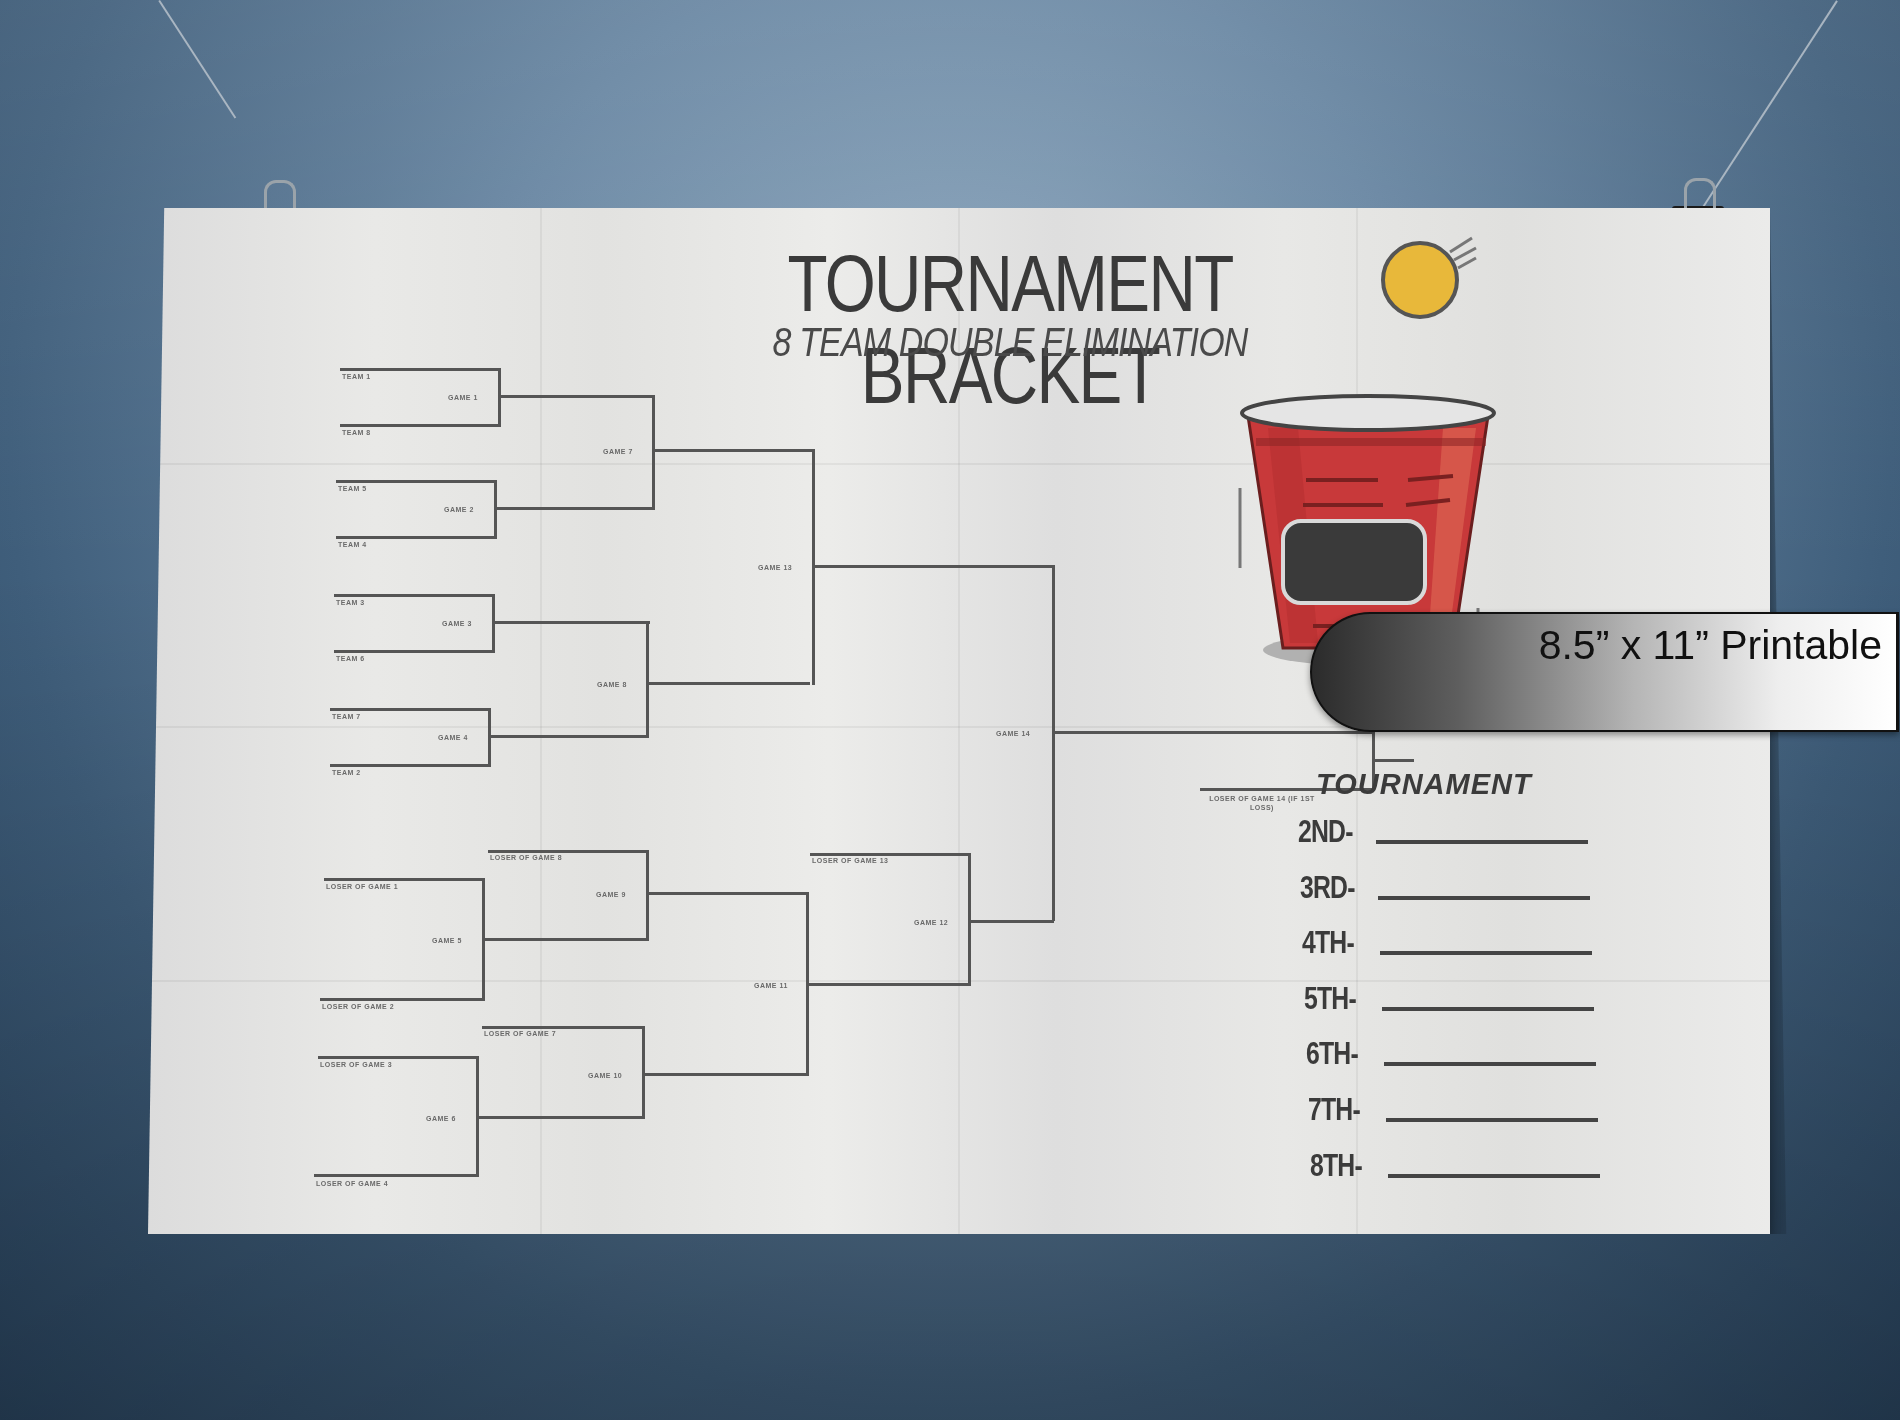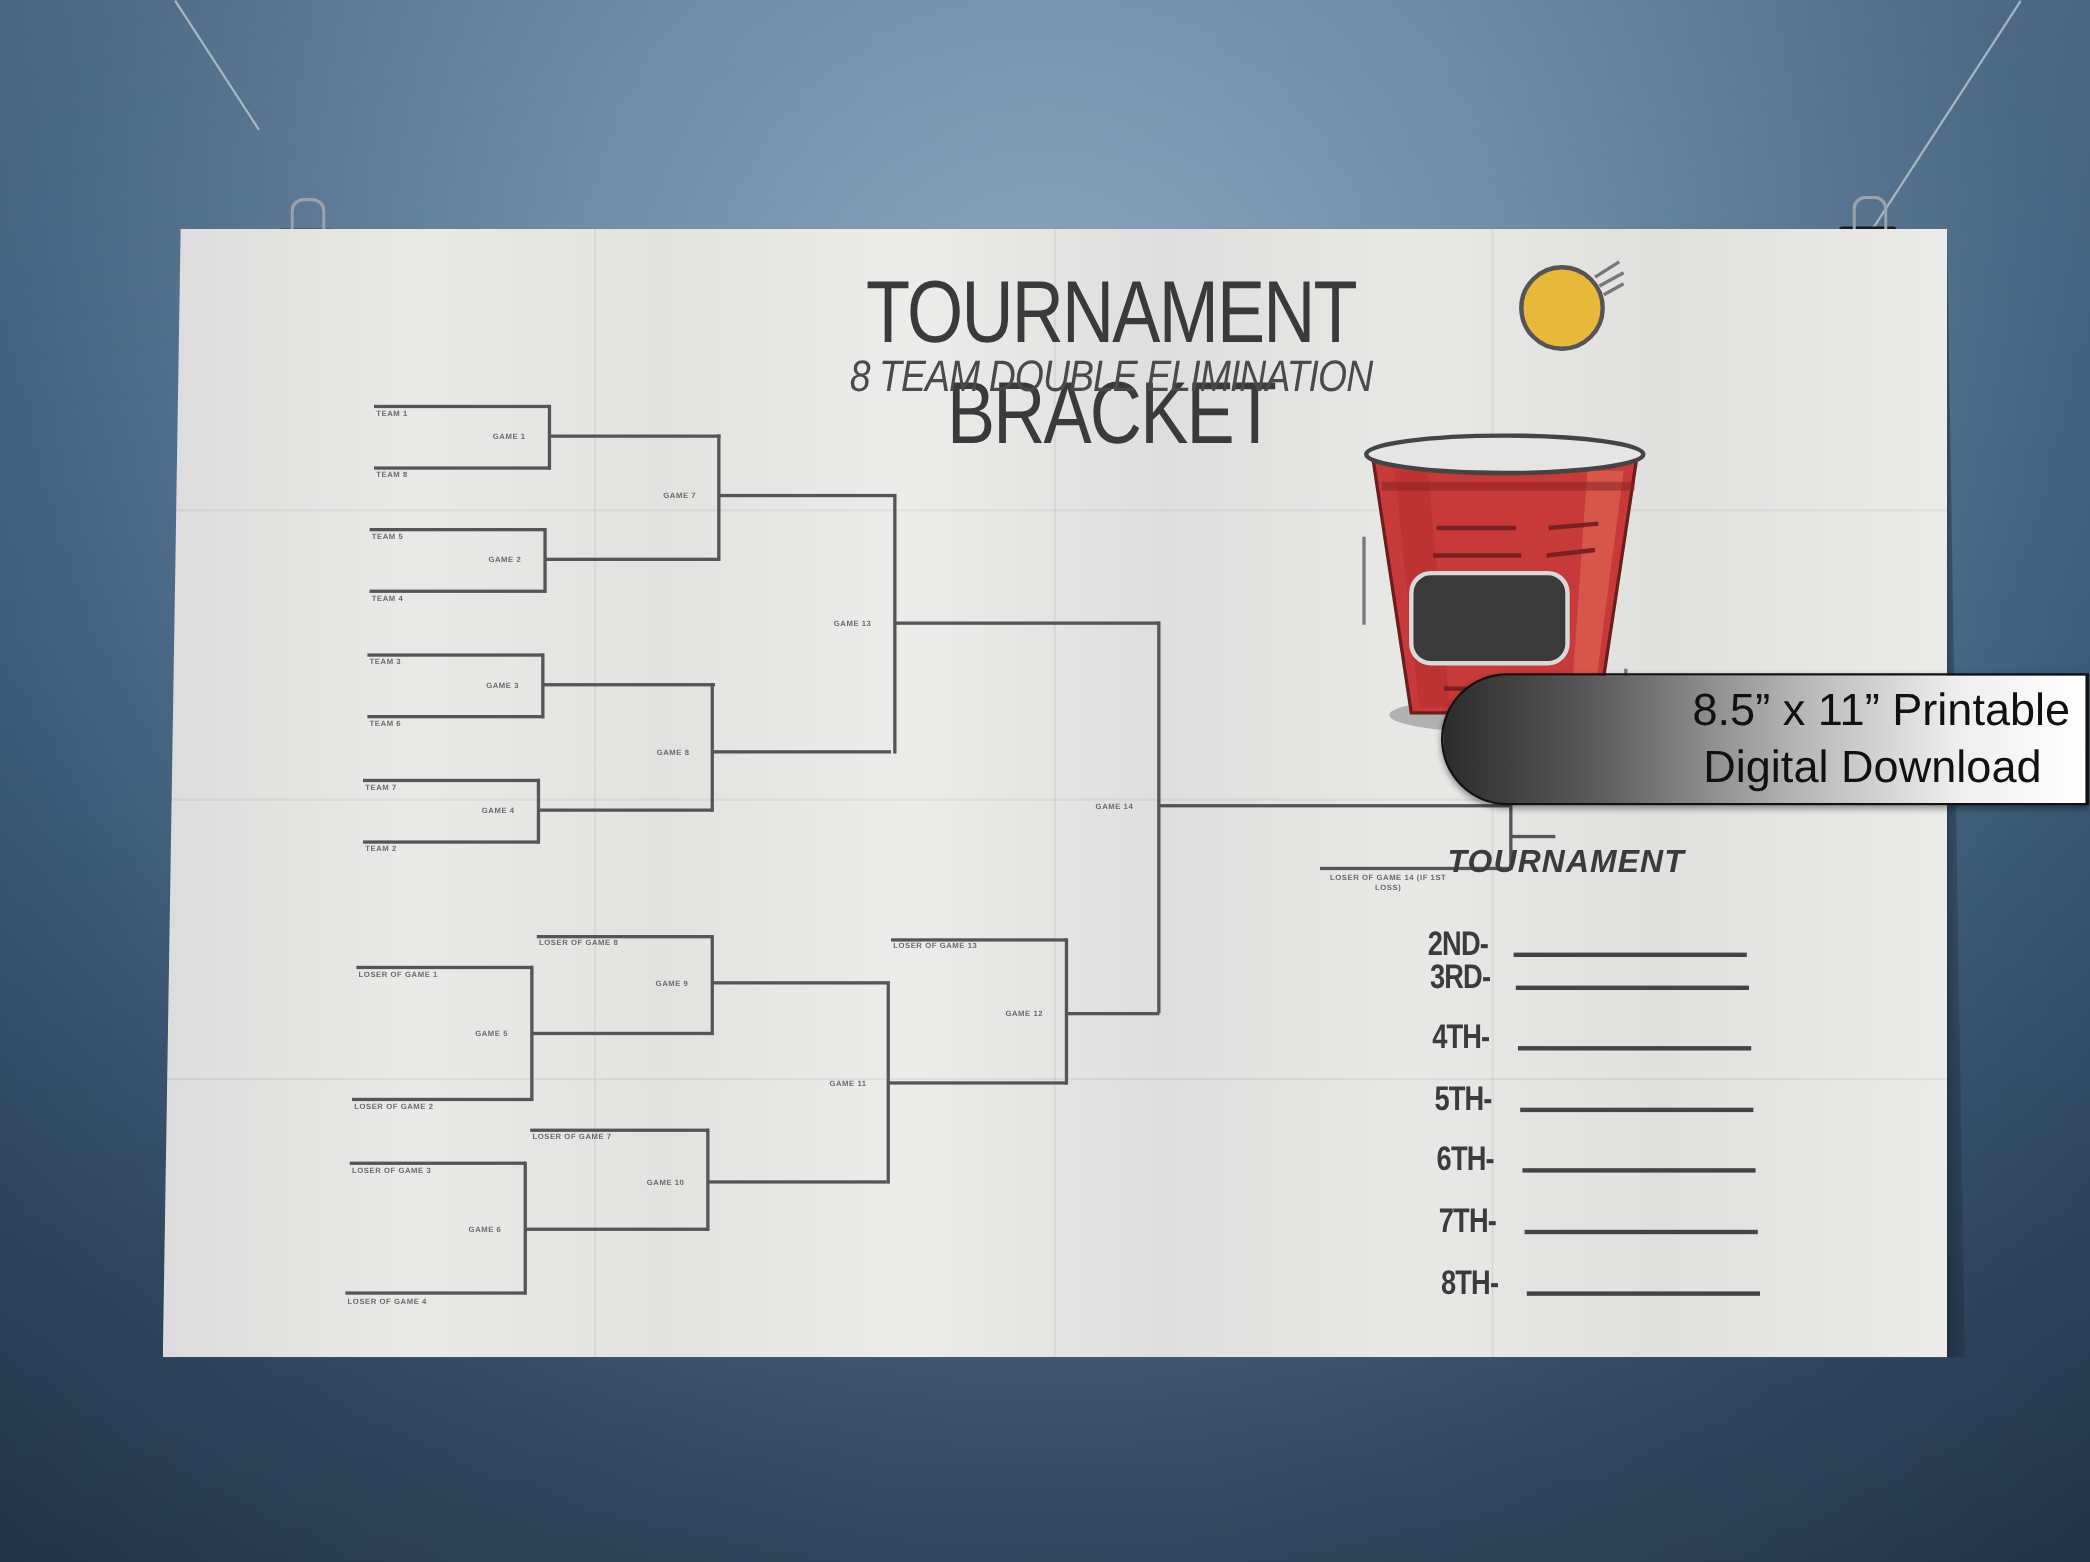--- a/index.html
+++ b/index.html
@@ -135,21 +135,21 @@
   <div class="ln" style="left:660px;top:775px;width:162px;height:3px"></div>
   <div class="lbl" style="left:606px;top:774px">GAME 11</div>
 
   <div class="ln" style="left:662px;top:645px;width:160px;height:3px"></div>
   <div class="ln" style="left:820px;top:645px;width:3px;height:133px"></div>
   <div class="ln" style="left:822px;top:712px;width:84px;height:3px"></div>
   <div class="lbl" style="left:664px;top:649px">LOSER OF GAME 13</div>
   <div class="lbl" style="left:766px;top:711px">GAME 12</div>
 
   <div class="place-title" style="left:1168px;top:560px">TOURNAMENT</div>
-  <div class="place-row" style="left:1150px;top:632px">
+  <div class="place-row" style="left:1150px;top:606px">
       <span>2ND-</span>
       <i></i>
     </div>
   <div class="place-row" style="left:1152px;top:662px">
       <span>3RD-</span>
       <i></i>
     </div>
   <div class="place-row" style="left:1154px;top:717px">
       <span>4TH-</span>
       <i></i>
@@ -191,14 +191,13 @@
   <svg style="position:absolute;left:1232px;top:22px" width="100" height="90" viewBox="0 0 100 90">
     <circle cx="40" cy="50" r="37" fill="#e8b83a" stroke="#555" stroke-width="4"></circle>
     <line x1="70" y1="22" x2="92" y2="8" stroke="#777" stroke-width="3"></line>
     <line x1="74" y1="30" x2="96" y2="18" stroke="#777" stroke-width="3"></line>
     <line x1="78" y1="38" x2="96" y2="28" stroke="#777" stroke-width="3"></line>
   </svg>
 </div>
 
 <div class="banner">
   <div style="top:8px">8.5” x 11” Printable</div>
-  <div style="top:60px;right:40px">Digital Download</div>
 </div>
 
 </body></html>

